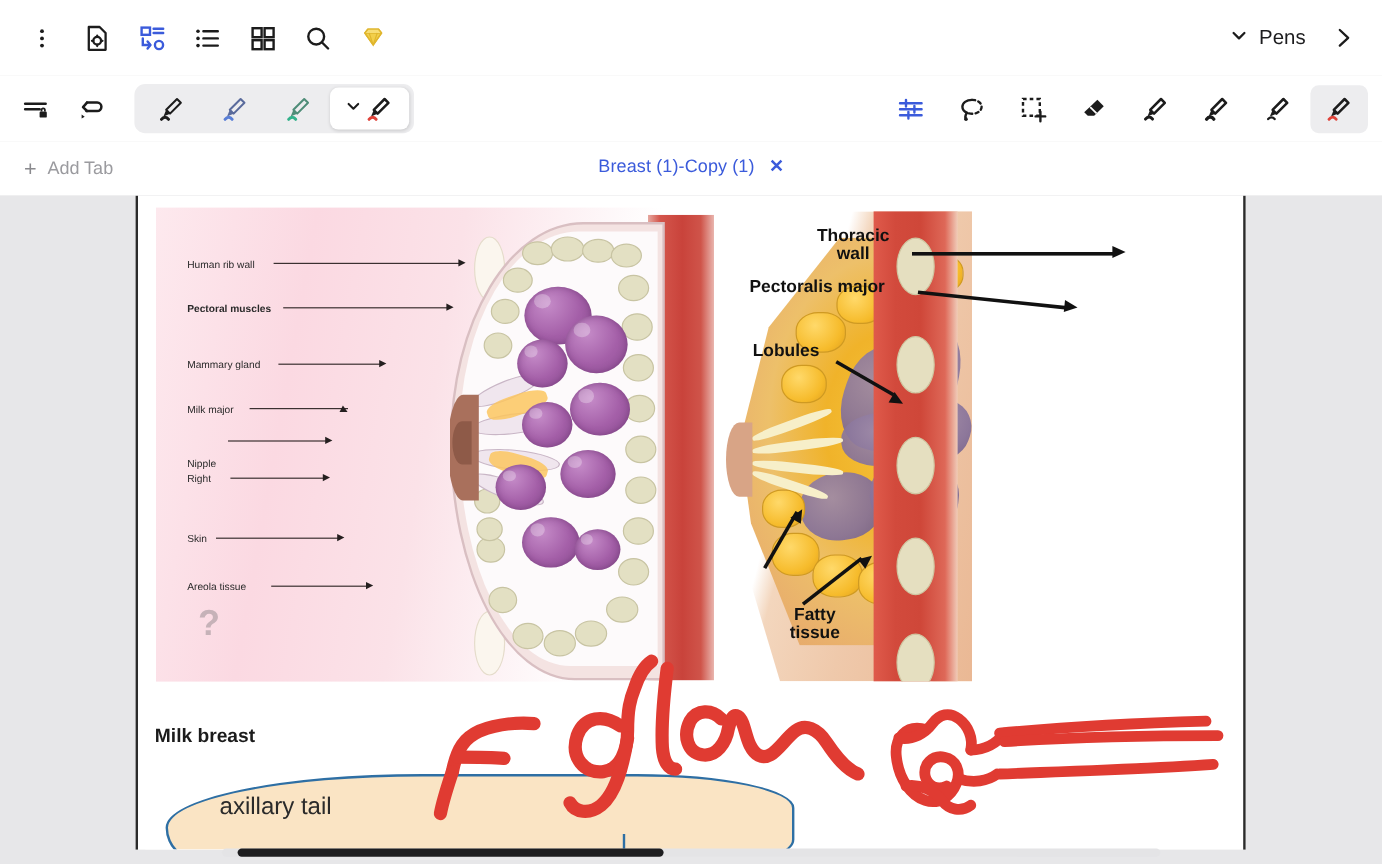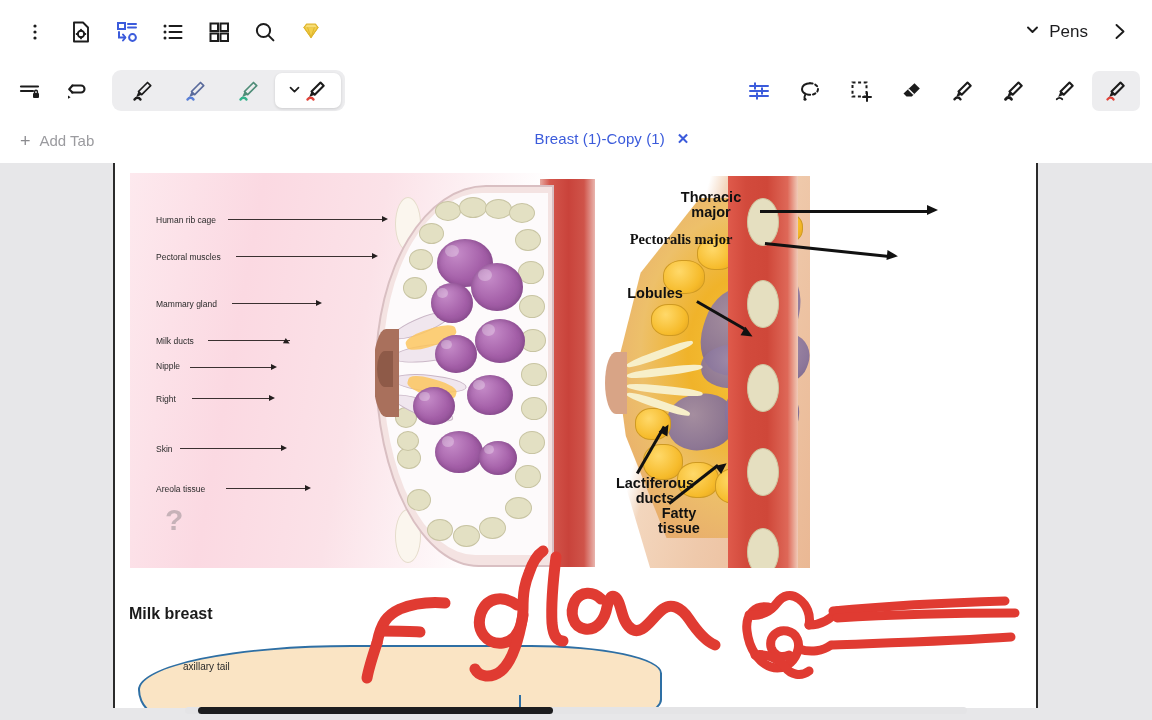--- a/index.html
+++ b/index.html
@@ -56,21 +56,21 @@
   .tabbar{
     position:absolute;left:0;top:118px;width:1152px;height:45px;background:#ffffff;
   }
   .add-tab{
     position:absolute;left:14px;top:50%;transform:translateY(-50%);
     display:flex;align-items:center;gap:9px;cursor:pointer;padding:4px 6px;border-radius:6px;
   }
   .add-tab-label{font-size:15px;color:#9b9b9f;}
   .tab-active{
     position:absolute;left:50%;transform:translateX(-50%);top:50%;margin-top:-11px;
-    display:flex;align-items:center;gap:12px;cursor:pointer;margin-left:36px;
+    display:flex;align-items:center;gap:12px;cursor:pointer;
   }
   .tab-title{font-size:15px;color:#3b5bdb;letter-spacing:.1px;}
   .tab-close{font-size:15px;color:#3b5bdb;font-weight:bold;cursor:pointer;line-height:1;}
 
   
   .canvas-area{
     position:absolute;left:0;top:163px;width:1152px;height:557px;
     background:#e7e7e9;overflow:hidden;
   }
   .page{
@@ -202,21 +202,21 @@
   .rb-panel{
     position:absolute;left:6px;top:440px;width:560px;height:105px;background:#fff;overflow:hidden;
   }
   .rb-title{position:absolute;left:8px;top:2px;font-size:16px;font-weight:bold;color:#1b1b1b;}
   .ax-shape{
     position:absolute;left:17px;top:42px;width:520px;height:70px;
     background:#fae4c4;border:2px solid #2e6fa4;
     border-radius:62% 38% 14% 9% / 92% 58% 40% 60%;
   }
   .ax-text{
-    position:absolute;left:62px;top:58px;font-size:10px;color:#2a2a2a;
+    position:absolute;left:62px;top:58px;font-size:20px;color:#2a2a2a;
     text-align:center;line-height:1.12;font-family:"Liberation Sans",sans-serif;
   }
   .ax-tick{position:absolute;width:2px;height:16px;background:#2e6fa4;}
 
   
   .ink{position:absolute;left:0;top:0;width:921px;height:545px;pointer-events:none;}
 
   
   .hscroll-track{
     position:absolute;left:185px;bottom:6px;width:782px;height:7px;
@@ -503,37 +503,37 @@
             <div class="lobule" style="left:92px;top:196px;width:46px;height:40px;"></div>
             <div class="lobule" style="left:38px;top:208px;width:42px;height:38px;"></div>
             <div class="lobule" style="left:60px;top:252px;width:48px;height:42px;"></div>
             <div class="lobule" style="left:104px;top:262px;width:38px;height:34px;"></div>
 
             <div class="lb-nipple"></div>
             <div class="lb-nipple2"></div>
           </div>
 
           <div class="ll-labels">
-            <div class="ll-lab" style="left:0;top:42px;">Human rib cage</div>
+            <div class="ll-lab" style="left:0;top:42px;">Human rib wall</div>
             <div class="ll-line" style="left:72px;top:46px;width:155px;"></div>
             <div class="ll-arrow" style="left:226px;top:42.5px;"></div>
 
-            <div class="ll-lab" style="left:0;top:79px;">Pectoral muscles</div>
+            <div class="ll-lab" style="left:0;top:79px;font-weight:bold;">Pectoral muscles</div>
             <div class="ll-line" style="left:80px;top:83px;width:137px;"></div>
             <div class="ll-arrow" style="left:216px;top:79.5px;"></div>
 
             <div class="ll-lab" style="left:0;top:126px;">Mammary gland</div>
             <div class="ll-line" style="left:76px;top:130px;width:85px;"></div>
             <div class="ll-arrow" style="left:160px;top:126.5px;"></div>
 
-            <div class="ll-lab" style="left:0;top:163px;">Milk ducts</div>
+            <div class="ll-lab" style="left:0;top:163px;">Milk major</div>
             <div class="ll-line" style="left:52px;top:167px;width:82px;"></div>
             <div class="ll-arrow" style="left:128px;top:166px;transform:rotate(28deg);"></div>
 
-            <div class="ll-lab" style="left:0;top:188px;">Nipple</div>
+            <div class="ll-lab" style="left:0;top:208px;">Nipple</div>
             <div class="ll-line" style="left:34px;top:194px;width:82px;"></div>
             <div class="ll-arrow" style="left:115px;top:190.5px;"></div>
 
             <div class="ll-lab" style="left:0;top:221px;">Right</div>
             <div class="ll-line" style="left:36px;top:225px;width:78px;"></div>
             <div class="ll-arrow" style="left:113px;top:221.5px;"></div>
 
             <div class="ll-lab" style="left:0;top:271px;text-align:center;">Skin</div>
             <div class="ll-line" style="left:24px;top:275px;width:102px;"></div>
             <div class="ll-arrow" style="left:125px;top:271.5px;"></div>
@@ -577,34 +577,32 @@
           <div class="rb-nipple"></div>
 
           <div class="rb-chest"></div>
           <div class="rb-rib" style="top:22px;"></div>
           <div class="rb-rib" style="top:104px;"></div>
           <div class="rb-rib" style="top:188px;"></div>
           <div class="rb-rib" style="top:272px;"></div>
           <div class="rb-rib" style="top:352px;"></div>
 
           <div class="rl-lab" style="left:60px;top:14px;width:92px;">Thoracic
-major</div>
+wall</div>
           <div class="rl-line" style="left:155px;top:34px;width:170px;"></div>
           <div class="rl-head" style="left:322px;top:29px;"></div>
 
-          <div class="rl-lab" style="left:-4px;top:56px;width:160px;font-family:Liberation Serif, serif;">Pectoralis major</div>
+          <div class="rl-lab" style="left:-4px;top:56px;width:160px;">Pectoralis major</div>
           <div class="rl-line" style="left:160px;top:66px;width:125px;transform:rotate(6deg);"></div>
           <div class="rl-head" style="left:282px;top:74px;transform:rotate(6deg);"></div>
 
           <div class="rl-lab" style="left:10px;top:110px;width:80px;">Lobules</div>
           <div class="rl-line" style="left:92px;top:124px;width:55px;transform:rotate(30deg);"></div>
           <div class="rl-head" style="left:138px;top:150px;transform:rotate(30deg);"></div>
 
-          <div class="rl-lab" style="left:-8px;top:300px;width:116px;">Lactiferous
-ducts</div>
           <div class="rl-line" style="left:32px;top:296px;width:54px;transform:rotate(-60deg);"></div>
           <div class="rl-head" style="left:58px;top:253px;transform:rotate(-60deg);"></div>
 
           <div class="rl-lab" style="left:30px;top:330px;width:88px;">Fatty
 tissue</div>
           <div class="rl-line" style="left:64px;top:326px;width:62px;transform:rotate(-38deg);"></div>
           <div class="rl-head" style="left:113px;top:289px;transform:rotate(-38deg);"></div>
         </div>
 
         <div class="rb-panel">

